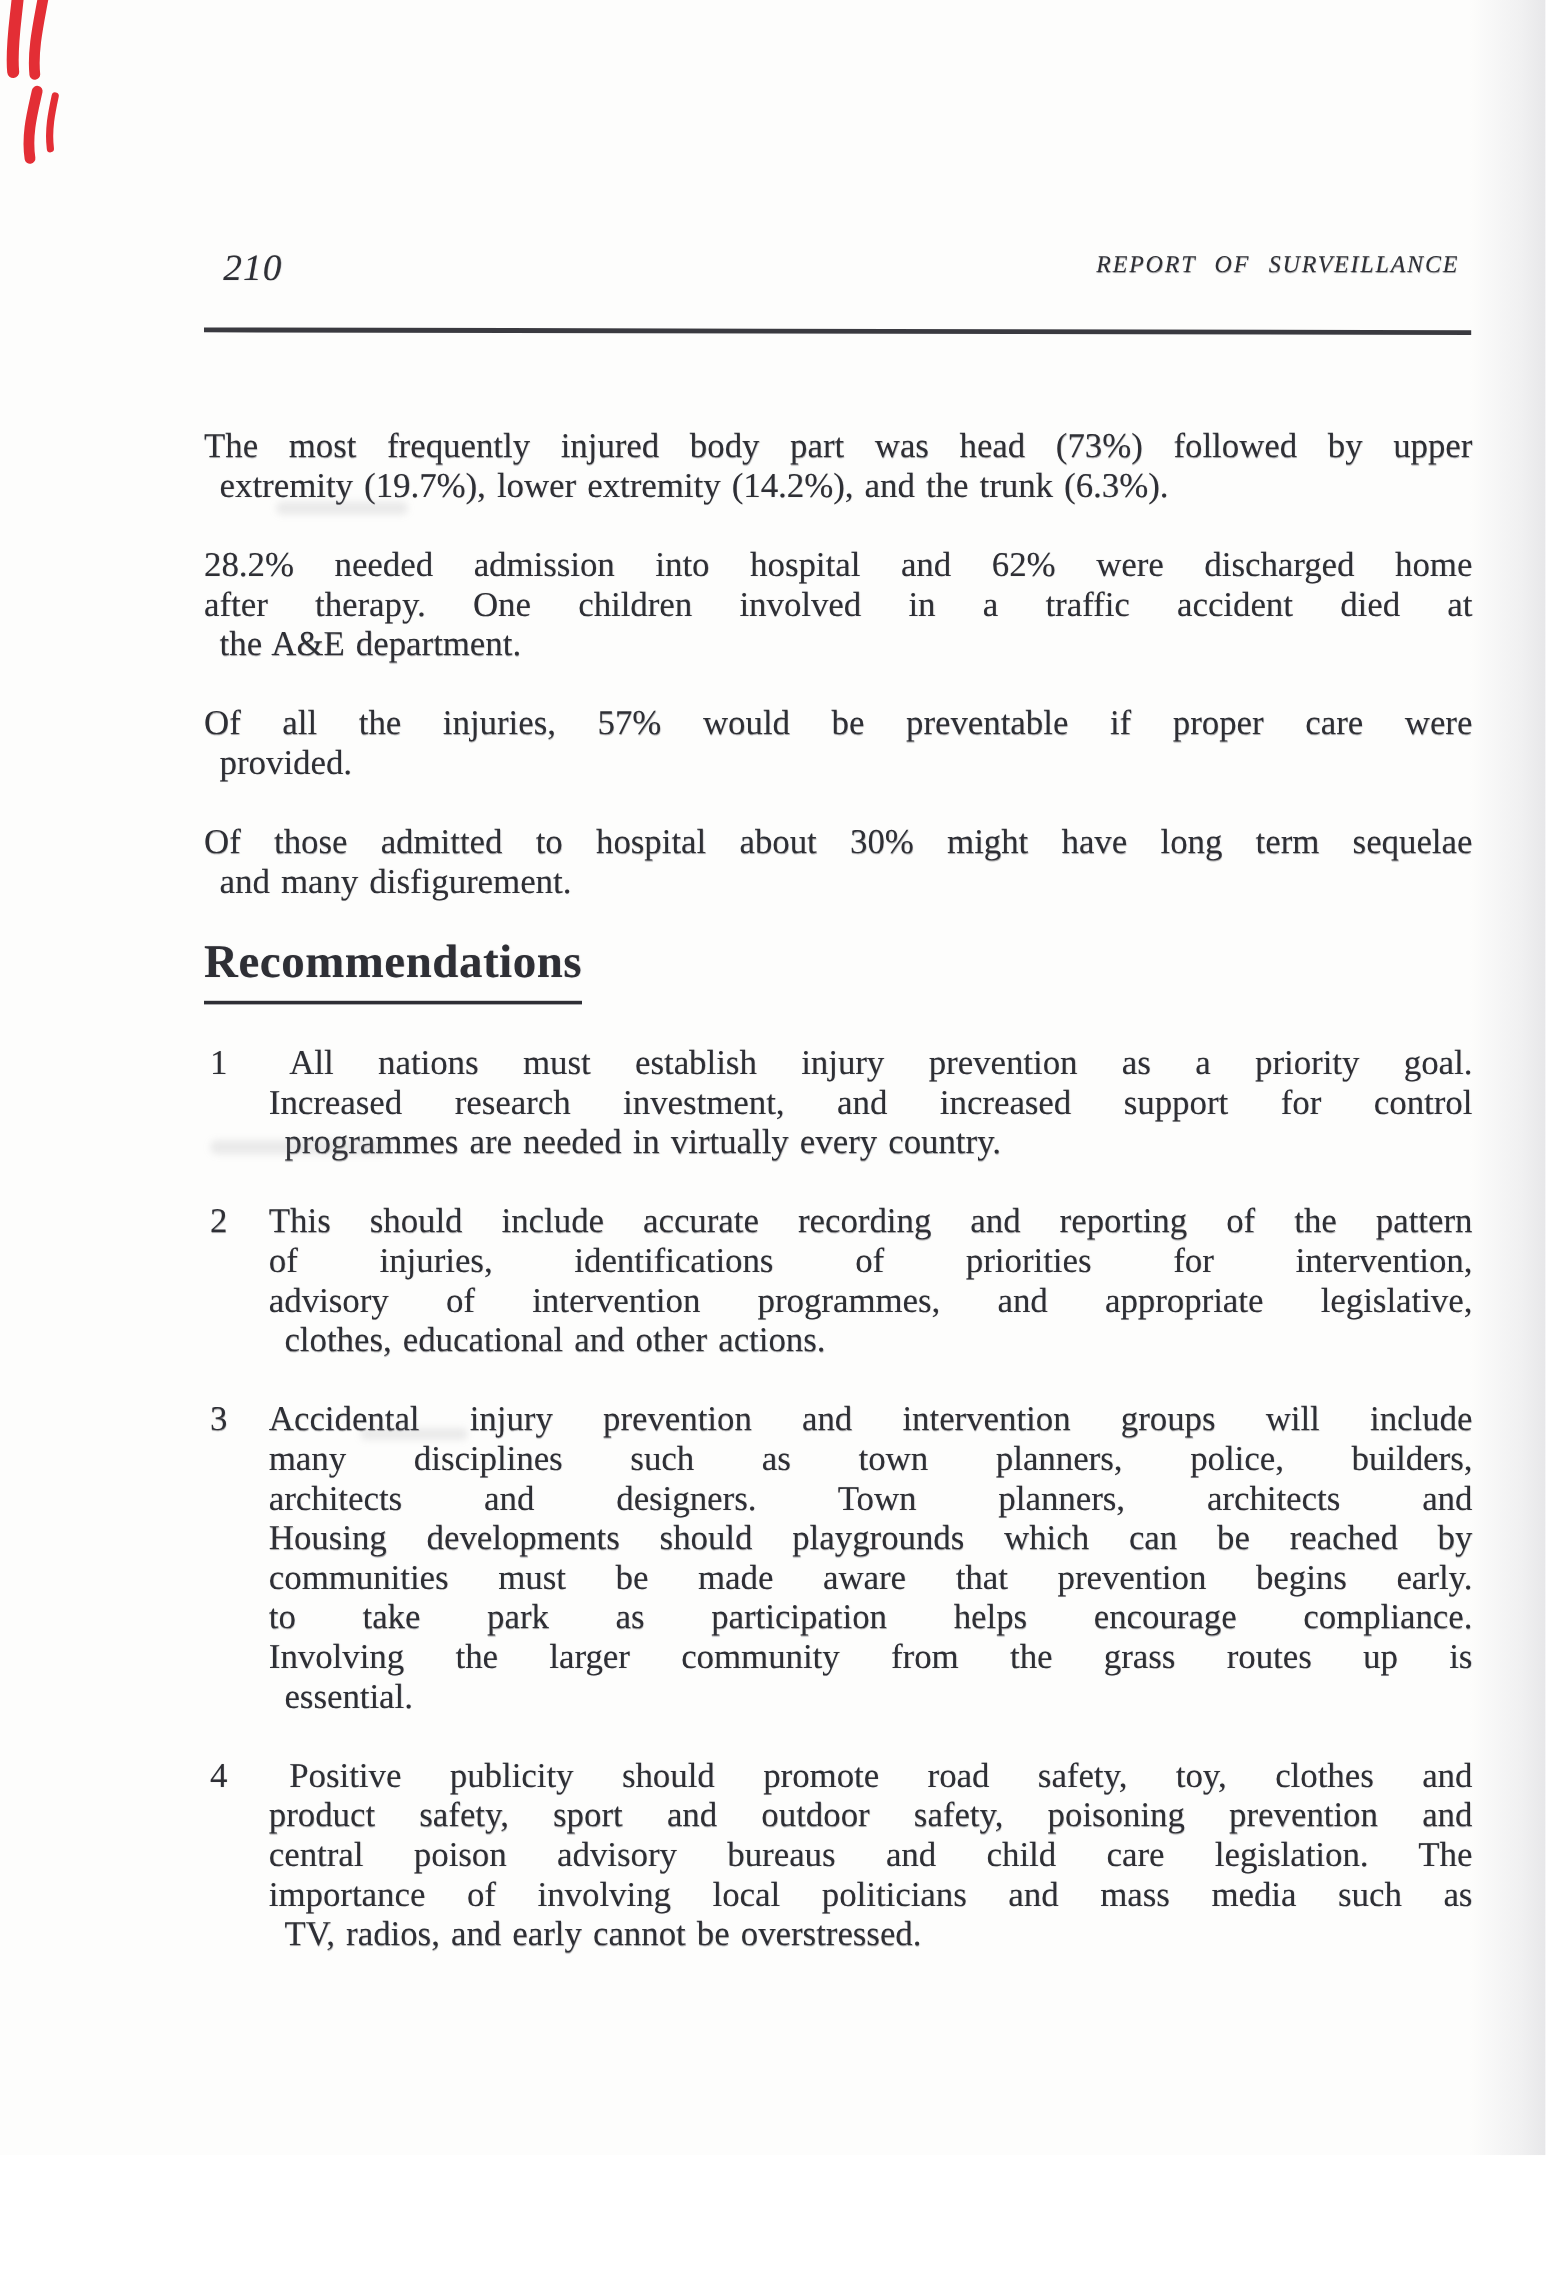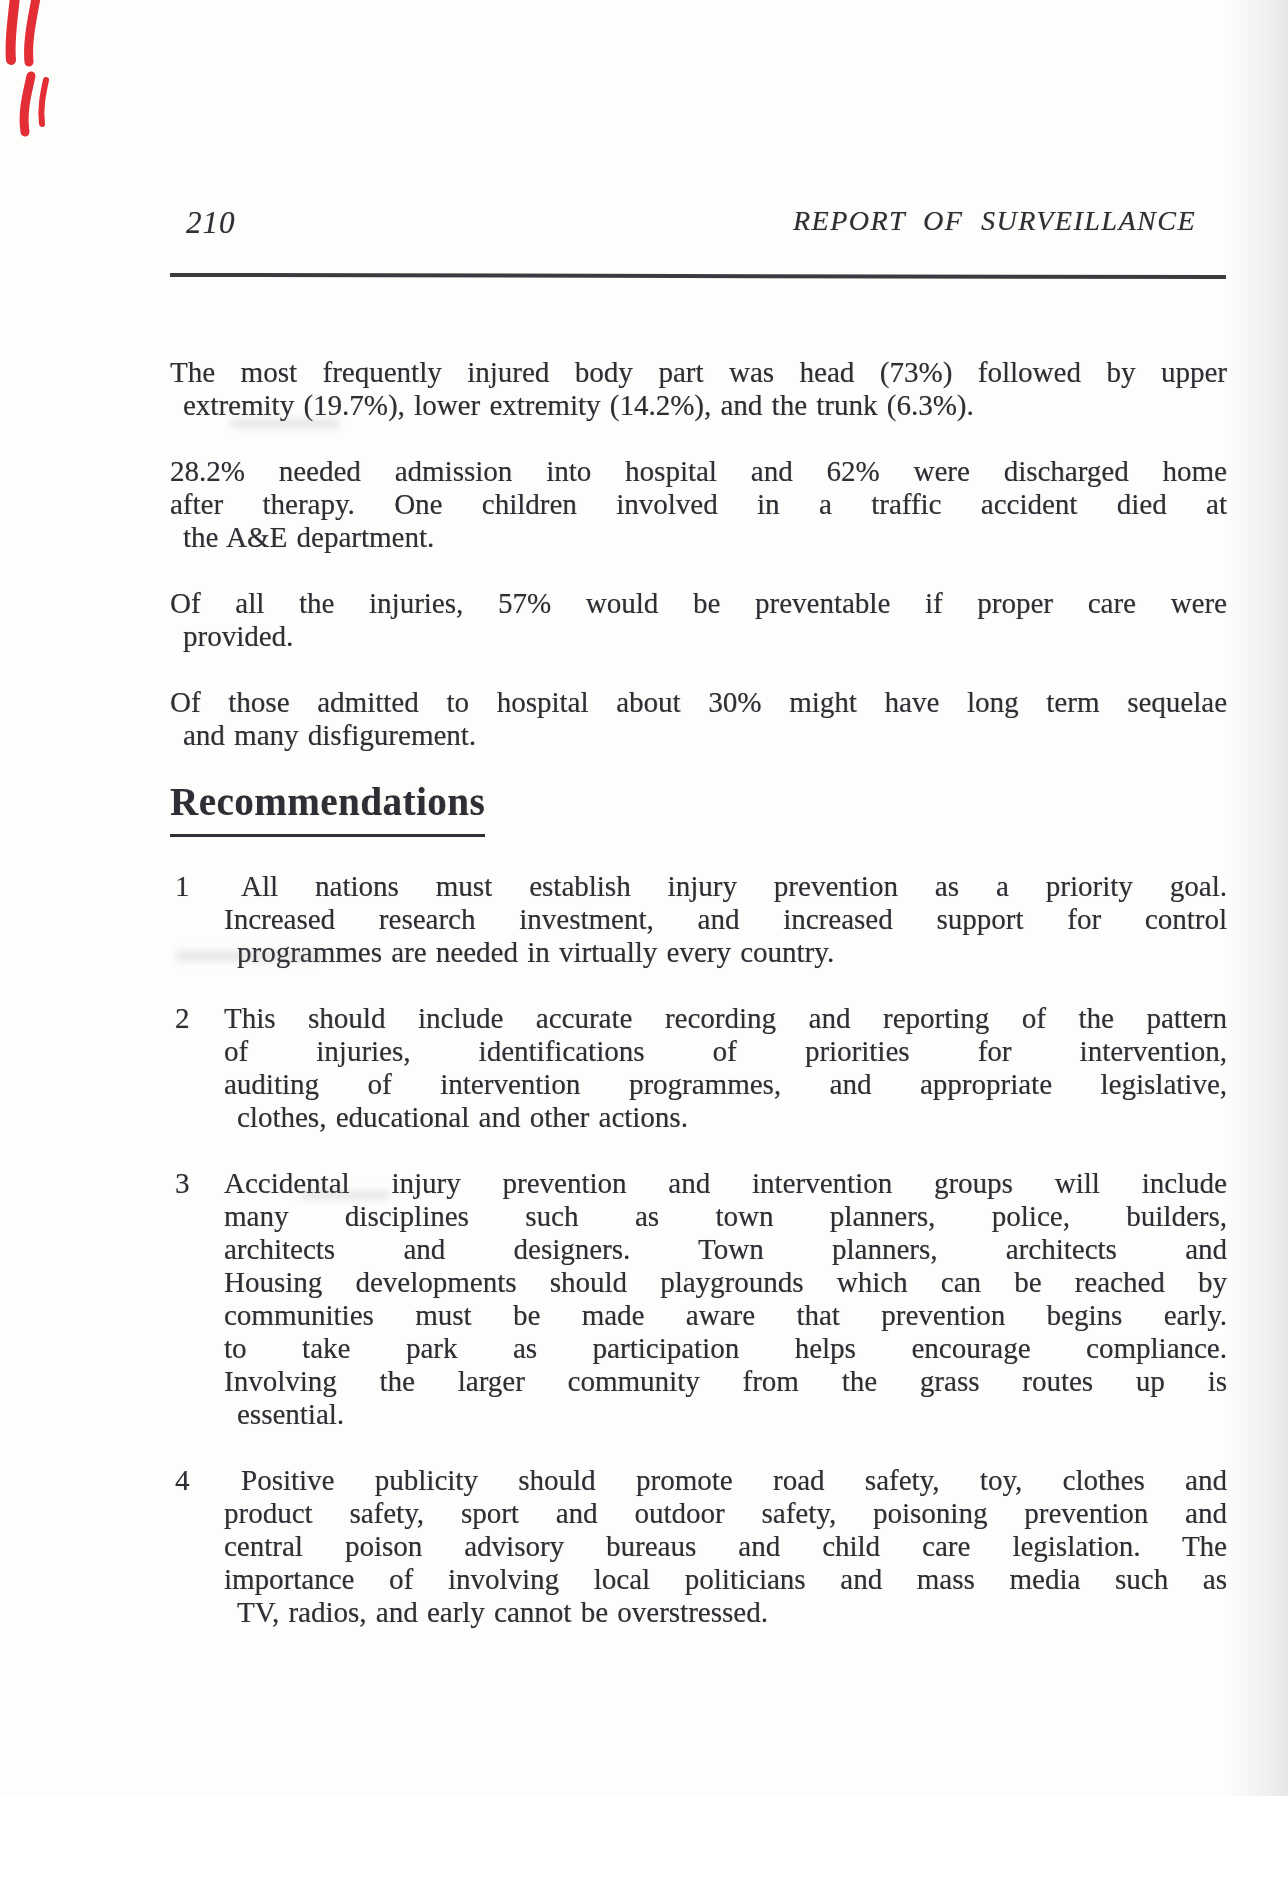--- a/index.html
+++ b/index.html
@@ -20,24 +20,24 @@
     top: 206px;
     font-style: italic;
     font-size: 31px;
     line-height: 34px;
     letter-spacing: 1px;
     text-shadow: 0.3px 0.3px 0.7px rgba(46,47,53,0.5);
   }
 
   .running-head-title {
     position: absolute;
-    right: 92px;
+    right: 72px;
     top: 204px;
     font-style: italic;
-    font-size: 28px;
+    font-size: 20px;
     line-height: 34px;
     letter-spacing: 1.5px;
     word-spacing: 9px;
     text-shadow: 0.3px 0.3px 0.7px rgba(46,47,53,0.5);
   }
 
   .head-rule {
     position: absolute;
     left: 170px;
     top: 274px;
@@ -140,21 +140,21 @@
           <div class="line">All nations must establish injury prevention as a priority goal.</div>
           <div class="line">Increased research investment, and increased support for control</div>
           <div class="line last">programmes are needed in virtually every country.</div>
         </div>
       </div>
       <div class="block item">
         <span class="num">2</span>
         <div>
           <div class="line">This should include accurate recording and reporting of the pattern</div>
           <div class="line">of injuries, identifications of priorities for intervention,</div>
-          <div class="line">auditing of intervention programmes, and appropriate legislative,</div>
+          <div class="line">advisory of intervention programmes, and appropriate legislative,</div>
           <div class="line last">clothes, educational and other actions.</div>
         </div>
       </div>
       <div class="block item">
         <span class="num">3</span>
         <div>
           <div class="line">Accidental injury prevention and intervention groups will include</div>
           <div class="line">many disciplines such as town planners, police, builders,</div>
           <div class="line">architects and designers. Town planners, architects and</div>
           <div class="line">Housing developments should playgrounds which can be reached by</div>

